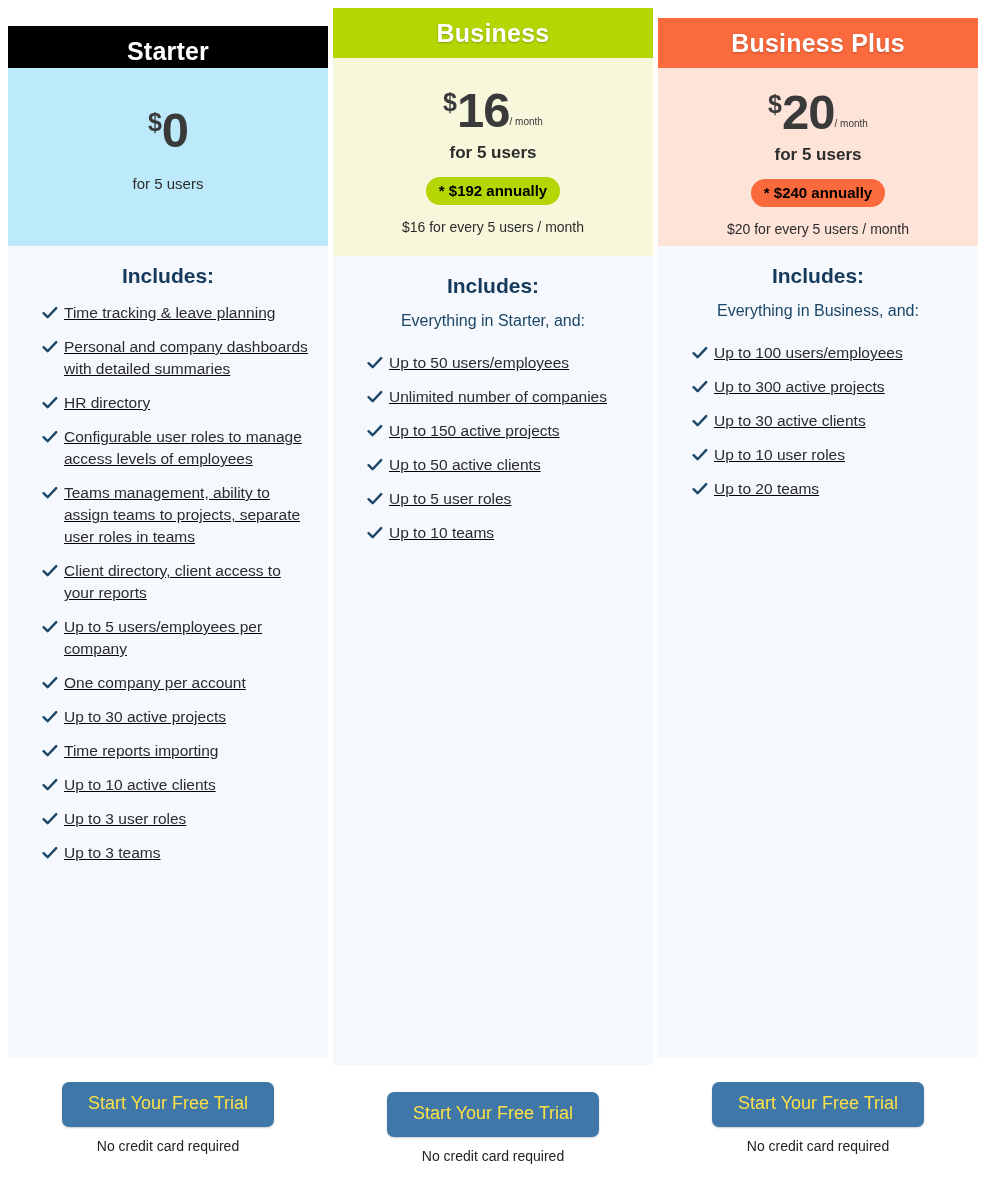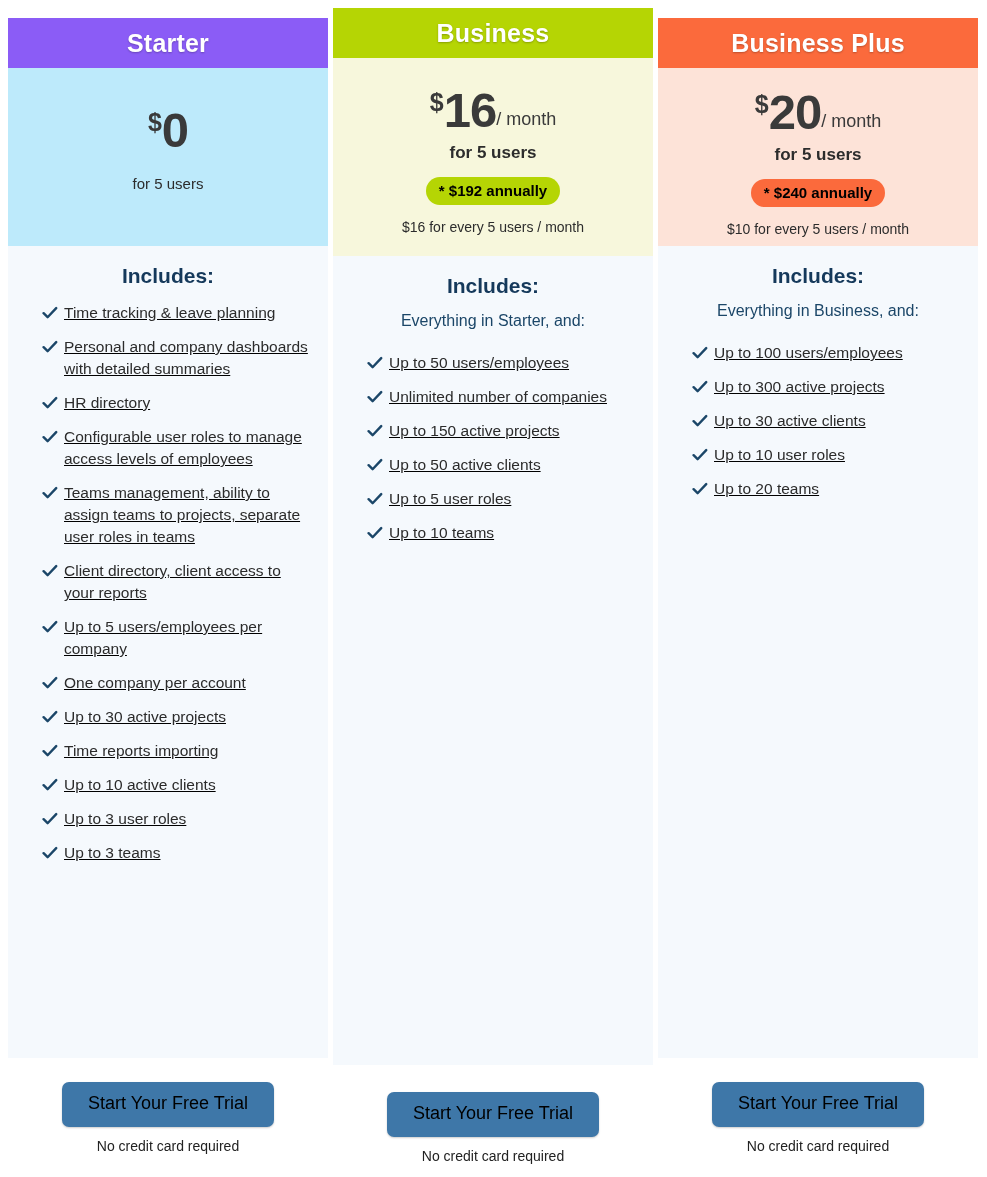--- a/index.html
+++ b/index.html
@@ -23,21 +23,21 @@
     height: 50px;
     display: flex;
     align-items: center;
     justify-content: center;
     color: #ffffff;
     font-size: 25px;
     font-weight: bold;
     letter-spacing: .2px;
     text-shadow: 0 1px 2px rgba(0,0,0,.25);
   }
-  .hdr-starter      { left: 8px;   top: 18px; background: #8b5cf6; align-items: center; }
+  .hdr-starter      { left: 8px;   top: 26px; background: #000000; align-items: center; }
   .hdr-business     { left: 333px; top: 8px;  background: #B5D504; }
   .hdr-businessplus { left: 658px; top: 18px; background: #FB6A3C; }
 
   
   .price-panel {
     position: absolute;
     width: 320px;
     text-align: center;
   }
   .pp-starter      { left: 8px;   top: 68px; height: 178px; background: #BDEAFB; }
@@ -57,21 +57,21 @@
     position: relative;
     top: -16px;
   }
   .amount {
     font-size: 49px;
     font-weight: bold;
     line-height: 1;
     letter-spacing: -1px;
   }
   .per {
-    font-size: 18px;
+    font-size: 10px;
     color: #3A3A3A;
     margin-left: 0;
     position: relative;
     top: -2px;
   }
   .users-note {
     font-size: 15px;
     color: #2C2C2C;
     margin-top: 8px;
   }
@@ -148,21 +148,21 @@
     width: 320px;
     text-align: center;
   }
   .cta-starter      { left: 8px;   top: 1082px; }
   .cta-business     { left: 333px; top: 1092px; }
   .cta-businessplus { left: 658px; top: 1082px; }
 
   .cta-button {
     display: inline-block;
     background: #3E77A8;
-    color: #000000;
+    color: #fde047;
     border: none;
     border-radius: 7px;
     padding: 11px 26px 13px;
     font-size: 18px;
     font-family: "Liberation Sans", sans-serif;
     cursor: pointer;
     box-shadow: 0 1px 2px rgba(0,0,0,.2);
   }
   .cta-note {
     margin-top: 11px;
@@ -205,21 +205,21 @@
   </div>
 
   <div class="price-panel pp-businessplus">
     <div class="price-row" style="margin-top:20px;">
       <span class="currency">$</span>
       <span class="amount">20</span>
       <span class="per">/ month</span>
     </div>
     <div class="users-note bold">for 5 users</div>
     <div class="annual-badge badge-orange">* $240 annually</div>
-    <div class="sub-note">$10 for every 5 users / month</div>
+    <div class="sub-note">$20 for every 5 users / month</div>
   </div>
 
   <div class="features ft-starter">
     <div class="includes-title">Includes:</div>
     <ul class="feature-list">
         <li class="feature-item">
           <span class="check-icon">
             <svg width="16" height="16" viewBox="0 0 16 16" aria-hidden="true">
               <path d="M1.6 8.2 L5.6 12.2 L14.2 3.1" fill="none" stroke="currentColor" stroke-width="2.4" stroke-linecap="round" stroke-linejoin="round"></path>
             </svg>

